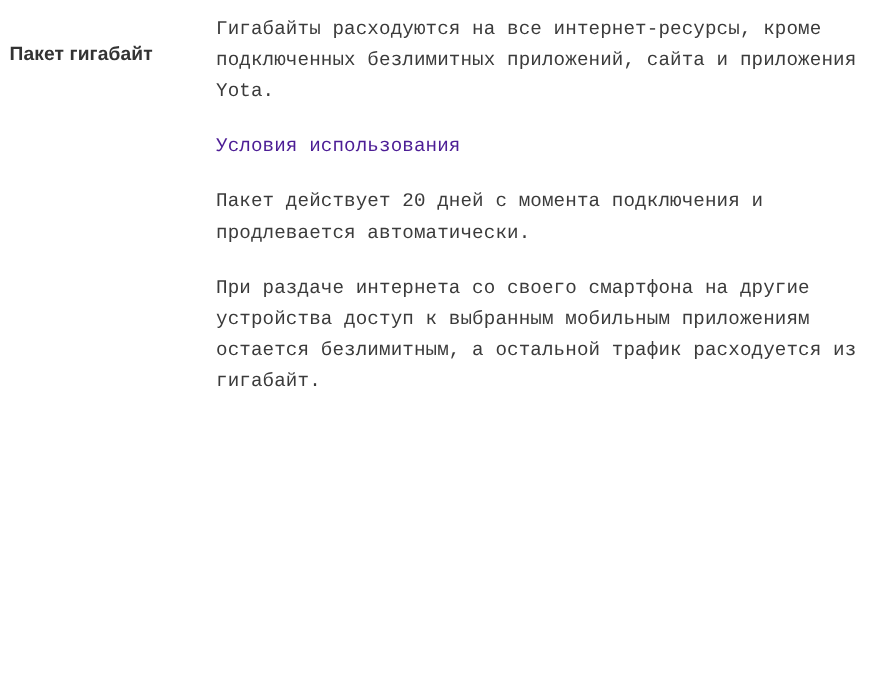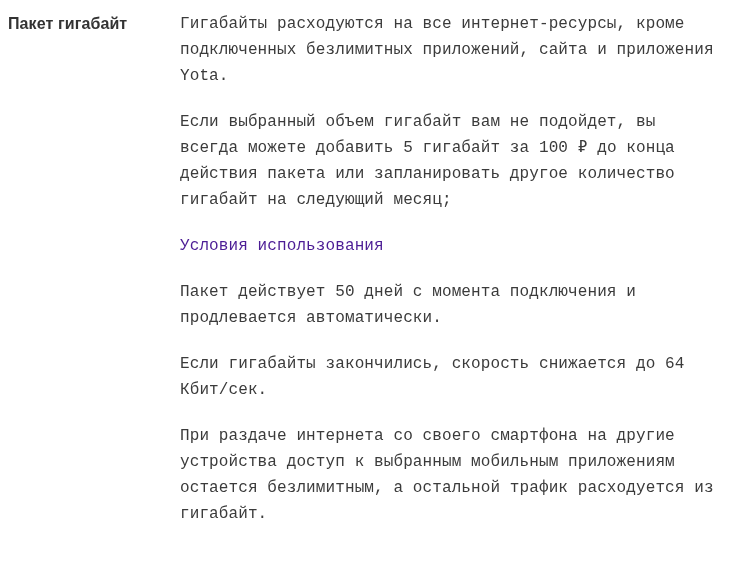--- a/index.html
+++ b/index.html
@@ -21,20 +21,21 @@
   .label-col {
     flex: 0 0 172px;
     width: 172px;
   }
   .section-title {
     font-size: 16px;
     line-height: 26px;
     font-weight: bold;
     color: #333333;
     letter-spacing: 0.1px;
+    margin-top: 22px;
   }
   .content-col {
     flex: 1 1 auto;
     max-width: 537px;
   }
   .para {
     font-size: 16px;
     line-height: 26px;
     margin-bottom: 20px;
     color: #3b3b3b;
@@ -50,19 +51,17 @@
 </style>
 </head>
 <body>
 
 <div class="section">
   <div class="label-col">
     <div class="section-title">Пакет гигабайт</div>
   </div>
   <div class="content-col" id="paragraphs">
       <div class="para">Гигабайты расходуются на все интернет-ресурсы, кроме подключенных безлимитных приложений, сайта и приложения Yota.</div>
-      <div class="para">Если выбранный объем гигабайт вам не подойдет, вы всегда можете добавить 5 гигабайт за 100 ₽ до конца действия пакета или запланировать другое количество гигабайт на следующий месяц;</div>
       <div class="para muted">Условия использования</div>
-      <div class="para">Пакет действует 50 дней с момента подключения и продлевается автоматически.</div>
-      <div class="para">Если гигабайты закончились, скорость снижается до 64 Кбит/сек.</div>
+      <div class="para">Пакет действует 20 дней с момента подключения и продлевается автоматически.</div>
       <div class="para">При раздаче интернета со своего смартфона на другие устройства доступ к выбранным мобильным приложениям остается безлимитным, а остальной трафик расходуется из гигабайт.</div>
     </div>
 </div>
 
 </body></html>

